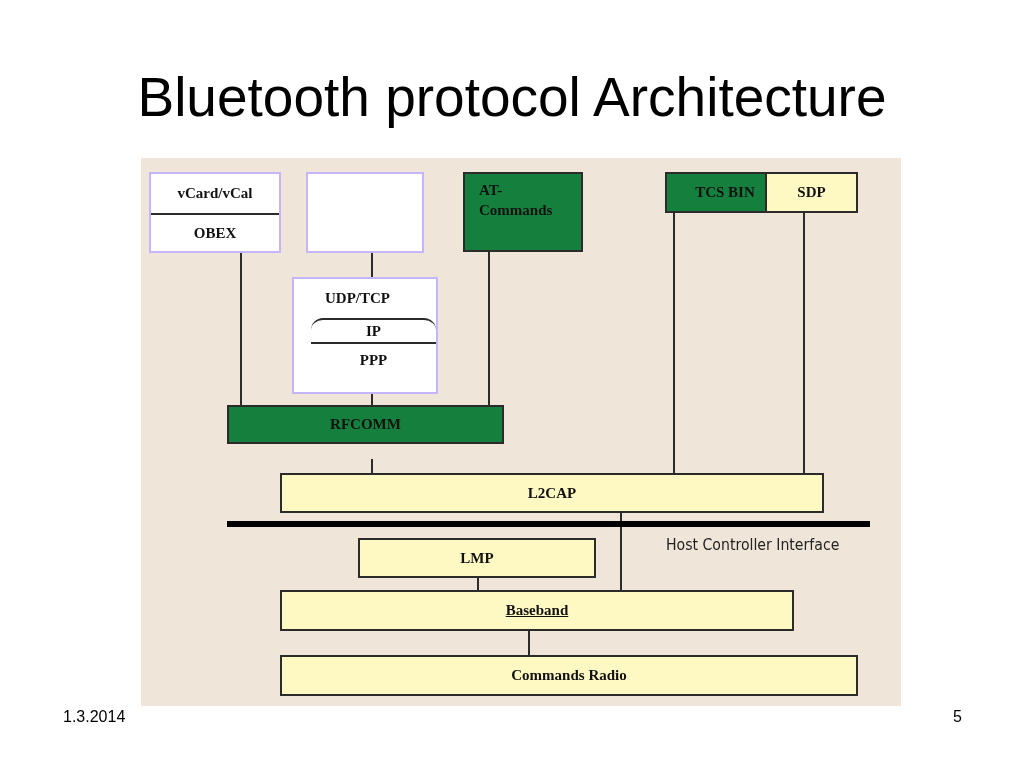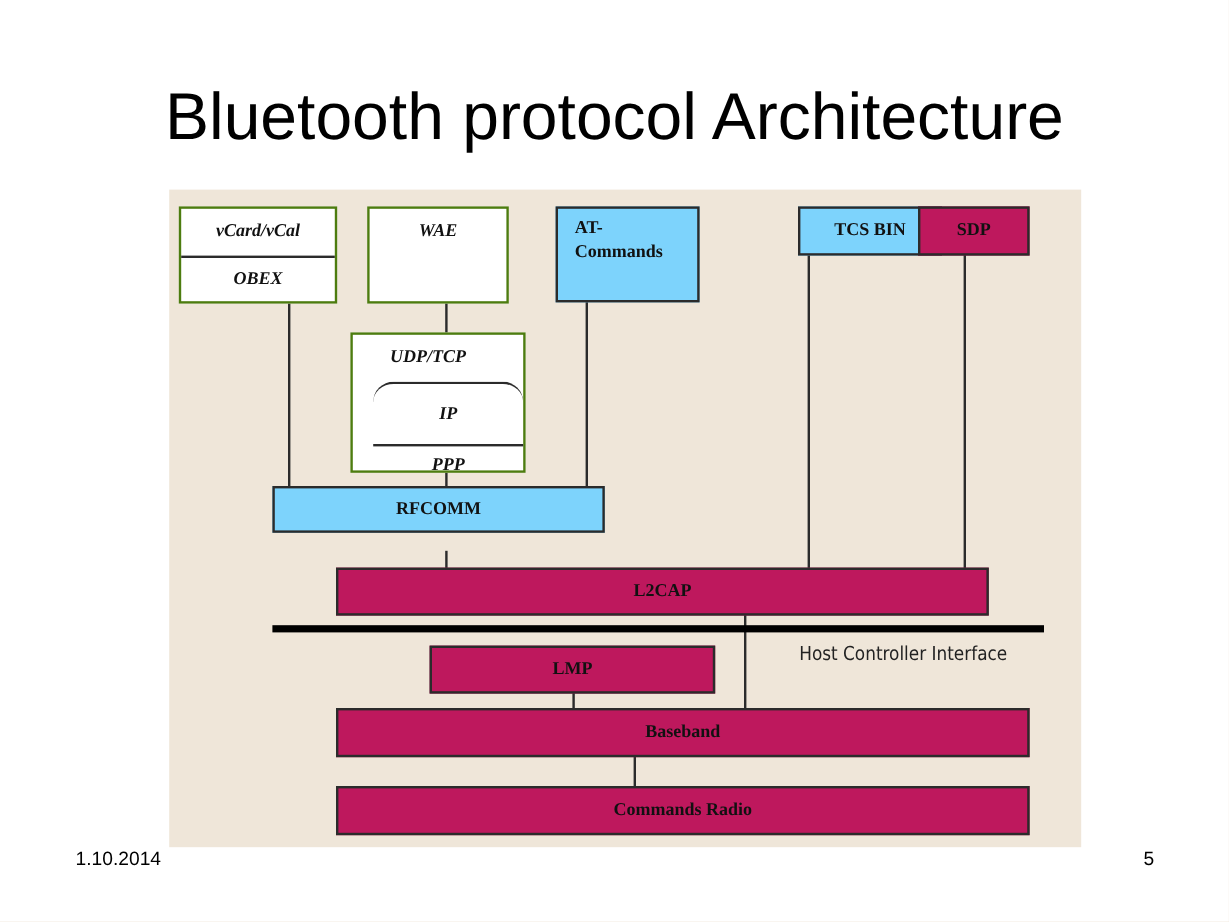--- a/index.html
+++ b/index.html
@@ -1,21 +1,21 @@
 <!DOCTYPE html>
 <html><head>
 <meta charset="utf-8">
 <style>
   html, body { margin:0; padding:0; }
   body { width:1024px; height:768px; background:#ffffff; position:relative; overflow:hidden; font-family:"Liberation Sans", sans-serif; }
   .title { position:absolute; left:0; top:62px; width:1024px; text-align:center; font-size:55px; color:#000; font-family:"Liberation Sans", sans-serif; line-height:70px; }
   .canvas { position:absolute; left:141px; top:158px; width:760px; height:548px; background:#efe6d9; }
-  .box { position:absolute; box-sizing:border-box; border:2px solid #2b2b2b; background:#7dd3fc; font-family:"Liberation Serif", serif; font-weight:bold; font-size:15px; color:#111; display:flex; align-items:center; justify-content:center; text-align:center; }
-  .cyan { background:#be185d; }
-  .stack { position:absolute; box-sizing:border-box; border:2px solid #4d7c0f; background:#fff;font-style:italic; }
+  .box { position:absolute; box-sizing:border-box; border:2px solid #2b2b2b; background:#15803d; font-family:"Liberation Serif", serif; font-weight:bold; font-size:15px; color:#111; display:flex; align-items:center; justify-content:center; text-align:center; }
+  .cyan { background:#fef9c3; }
+  .stack { position:absolute; box-sizing:border-box; border:2px solid #c4b5fd; background:#fff; }
   .cell { box-sizing:border-box; font-family:"Liberation Serif", serif; font-weight:bold; font-size:15px; color:#111; display:flex; align-items:center; justify-content:center; border-top:2px solid #2b2b2b; }
   .cell:first-child { border-top:none; }
   .line { position:absolute; background:#2b2b2b; }
   .hci { position:absolute; background:#000; }
   .hci-label { position:absolute; font-family:"DejaVu Sans", sans-serif; font-size:16px; color:#222; transform:scaleX(0.88); transform-origin:left top; white-space:nowrap; }
   .footer { position:absolute; top:708px; font-size:16px; color:#000; font-family:"Liberation Sans", sans-serif; }
 </style>
 </head>
 <body>
 
@@ -33,43 +33,42 @@
 <div class="line" style="left:620px;top:512px;width:2px;height:80px;"></div>
 <div class="line" style="left:477px;top:577px;width:2px;height:15px;"></div>
 <div class="line" style="left:528px;top:629px;width:2px;height:28px;"></div>
 
 <div class="stack" style="left:149px;top:172px;width:132px;height:81px;">
   <div class="cell" style="height:39px;">vCard/vCal</div>
   <div class="cell" style="height:38px;">OBEX</div>
 </div>
 
 <div class="stack" style="left:306px;top:172px;width:118px;height:81px;">
-  <div class="cell" style="height:39px;">WAE</div>
 </div>
 
 <div class="box" style="left:463px;top:172px;width:120px;height:80px;align-items:flex-start;justify-content:flex-start;padding:6px 0 0 14px;text-align:left;white-space:pre-line;line-height:20px;">AT-
 Commands</div>
 
 <div class="box" style="left:620px;top:172px;width:120px;height:41px;margin-left:45px;">TCS BIN</div>
 
 <div class="box cyan" style="left:765px;top:172px;width:93px;height:41px;">SDP</div>
 
 <div class="stack" style="left:292px;top:277px;width:146px;height:117px;padding-left:17px;">
   <div class="cell" style="height:39px;justify-content:flex-start;padding-left:14px;">UDP/TCP</div>
-  <div class="cell" style="height:52px;border-radius:17px;">IP</div>
+  <div class="cell" style="height:24px;border-radius:17px;">IP</div>
   <div class="cell" style="height:35px;">PPP</div>
 </div>
 
 <div class="box" style="left:227px;top:405px;width:277px;height:39px;">RFCOMM</div>
 
 <div class="box cyan" style="left:280px;top:473px;width:544px;height:40px;">L2CAP</div>
 
 <div class="hci" style="left:227px;top:521px;width:643px;height:6px;"></div>
 <div class="hci-label" style="left:666px;top:535px;">Host Controller Interface</div>
 
 <div class="box cyan" style="left:358px;top:538px;width:238px;height:40px;">LMP</div>
 
-<div class="box cyan" style="left:280px;top:590px;width:578px;height:41px;">Baseband</div>
+<div class="box cyan" style="left:280px;top:590px;width:514px;height:41px;text-decoration:underline;">Baseband</div>
 
 <div class="box cyan" style="left:280px;top:655px;width:578px;height:41px;">Commands Radio</div>
 
-<div class="footer" style="left:63px;">1.10.2014</div>
+<div class="footer" style="left:63px;">1.3.2014</div>
 <div class="footer" style="left:953px;">5</div>
 
 </body></html>

